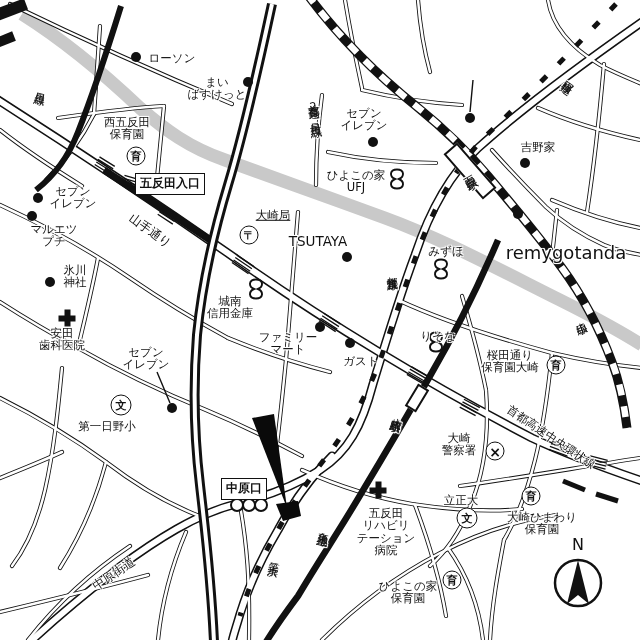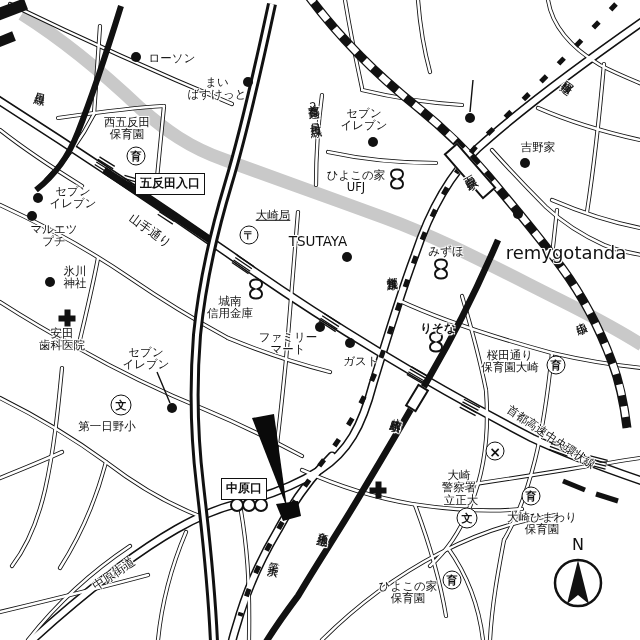--- a/index.html
+++ b/index.html
@@ -272,21 +272,21 @@
         <div>保育園</div>
       </div>
       <div class="lbl" style="left: 73px; top: 197px; position: absolute; transform: translate(-50%, -50%);">
         <div>セブン</div>
         <div>イレブン</div>
       </div>
       <div class="lbl" style="left: 54px; top: 235px; position: absolute; transform: translate(-50%, -50%); text-align: center;">
         <div>マルエツ</div>
         <div>プチ</div>
       </div>
-      <div class="lbl" style="left: 75px; top: 277px; position: absolute; transform: translate(-50%, -50%);">
+      <div class="lbl" style="left: 75px; top: 277px; position: absolute; transform: translate(-50%, -50%); font-family: Liberation Mono, monospace;">
         <div>氷川</div>
         <div>神社</div>
       </div>
       <div class="lbl" style="left: 62px; top: 339px; position: absolute; transform: translate(-50%, -50%);">
         <div>安田</div>
         <div>歯科医院</div>
       </div>
       <div class="lbl" style="font-size: 12px; left: 150px; top: 231px; position: absolute; transform: translate(-50%, -50%) rotate(36deg);">
         <div>山手通り</div>
       </div>
@@ -315,21 +315,21 @@
       </div>
       <div class="lbl vert" style="left: 464px; top: 171px; position: absolute; transform: translate(-50%, -50%) rotate(-30deg);">
         <div>五反田駅</div>
       </div>
       <div class="lbl" style="font-size: 18px; left: 566px; top: 229px; position: absolute; transform: translate(-50%, -50%); margin-top: 24px;">
         <div>remygotanda</div>
       </div>
       <div class="lbl" style="left: 446px; top: 251px; position: absolute; transform: translate(-50%, -50%);">
         <div>みずほ</div>
       </div>
-      <div class="lbl" style="left: 438px; top: 328px; position: absolute; transform: translate(-50%, -50%); font-weight: bold;">
+      <div class="lbl" style="left: 438px; top: 336px; position: absolute; transform: translate(-50%, -50%);">
         <div>りそな</div>
       </div>
       <div class="lbl" style="left: 230px; top: 307px; position: absolute; transform: translate(-50%, -50%);">
         <div>城南</div>
         <div>信用金庫</div>
       </div>
       <div class="lbl" style="left: 288px; top: 343px; position: absolute; transform: translate(-50%, -50%);">
         <div>ファミリー</div>
         <div>マート</div>
       </div>
@@ -342,38 +342,44 @@
       <div class="lbl" style="left: 510px; top: 361px; position: absolute; transform: translate(-50%, -50%);">
         <div>桜田通り</div>
         <div>保育園大崎</div>
       </div>
       <div class="lbl vert" style="font-size: 11px; left: 576px; top: 316px; position: absolute; transform: translate(-50%, -50%) rotate(-20deg);">
         <div>山手線</div>
       </div>
       <div class="lbl vert" style="font-size: 11px; left: 399px; top: 412px; position: absolute; transform: translate(-50%, -50%) rotate(17deg);">
         <div>大崎広小路駅</div>
       </div>
-      <div class="lbl" style="left: 459px; top: 444px; position: absolute; transform: translate(-50%, -50%); margin-top: 37px;">
+      <div class="lbl" style="left: 459px; top: 444px; position: absolute; transform: translate(-50%, -50%);">
         <div>大崎</div>
         <div>警察署</div>
       </div>
       <div class="lbl" style="font-size: 11.5px; left: 551px; top: 437px; position: absolute; transform: translate(-50%, -50%) rotate(34deg);">
         <div>首都高速中央環状線</div>
       </div>
       <div class="lbl" style="left: 461px; top: 500px; position: absolute; transform: translate(-50%, -50%);">
         <div>立正大</div>
       </div>
       <div class="lbl" style="left: 542px; top: 523px; position: absolute; transform: translate(-50%, -50%);">
         <div>大崎ひまわり</div>
         <div>保育園</div>
       </div>
       <div class="lbl" style="left: 408px; top: 592px; position: absolute; transform: translate(-50%, -50%);">
         <div>ひよこの家</div>
         <div>保育園</div>
       </div>
+      <div class="lbl" style="left: 386px; top: 532px; position: absolute; transform: translate(-50%, -50%);">
+        <div>五反田</div>
+        <div>リハビリ</div>
+        <div>テーション</div>
+        <div>病院</div>
+      </div>
       <div class="lbl vert" style="font-size: 11px; left: 325px; top: 526px; position: absolute; transform: translate(-50%, -50%) rotate(13deg);">
         <div>東急池上線</div>
       </div>
       <div class="lbl vert" style="font-size: 11px; left: 275px; top: 556px; position: absolute; transform: translate(-50%, -50%) rotate(11deg);">
         <div>第二京浜</div>
       </div>
       <div class="lbl" style="font-size: 12px; left: 114px; top: 574px; position: absolute; transform: translate(-50%, -50%) rotate(-34deg);">
         <div>中原街道</div>
       </div>
       <div class="lbl" style="left: 107px; top: 426px; position: absolute; transform: translate(-50%, -50%);">

